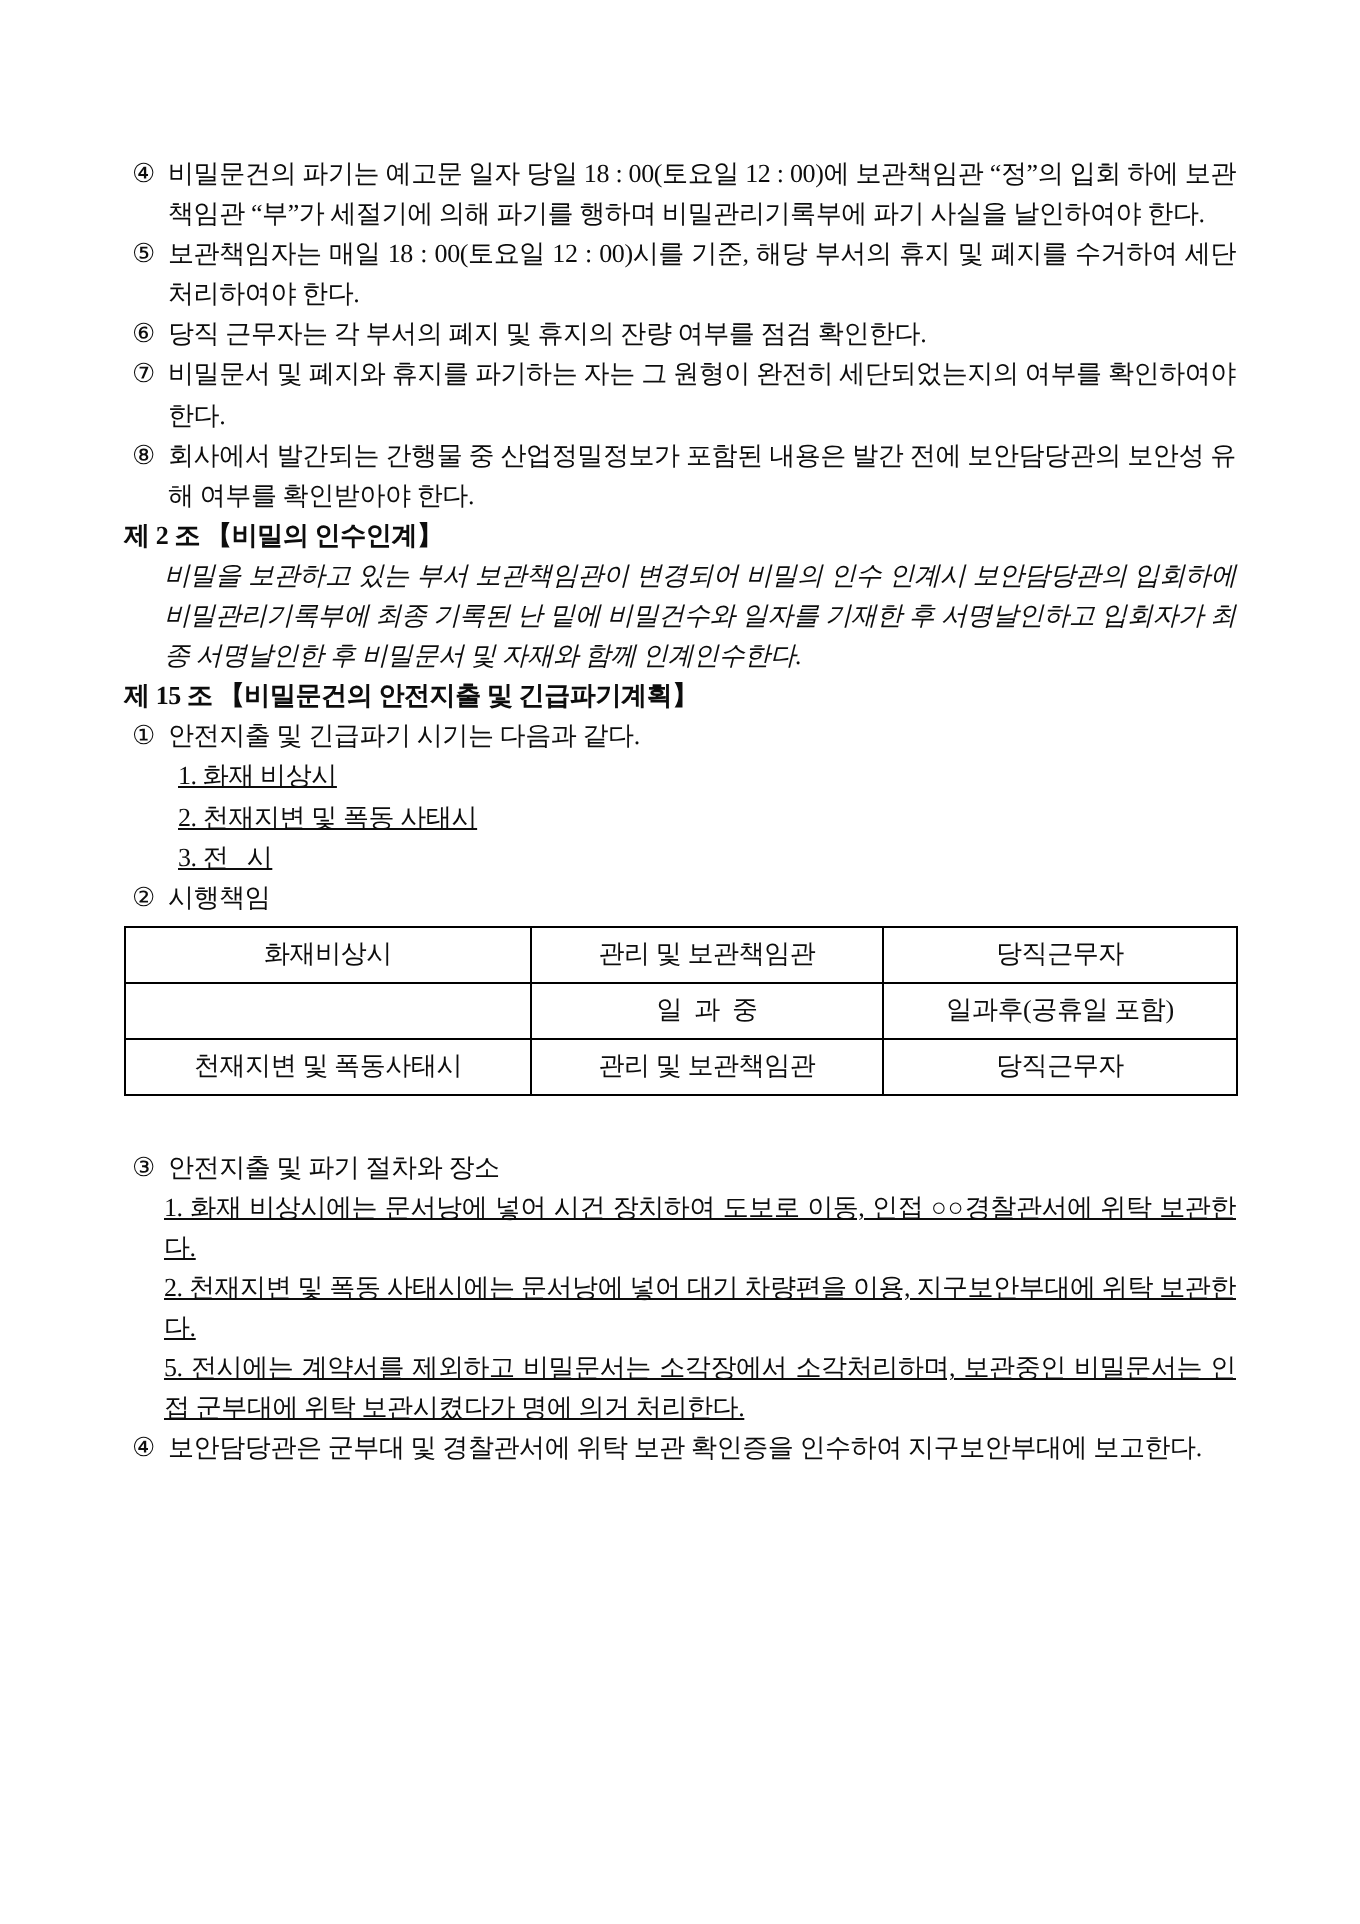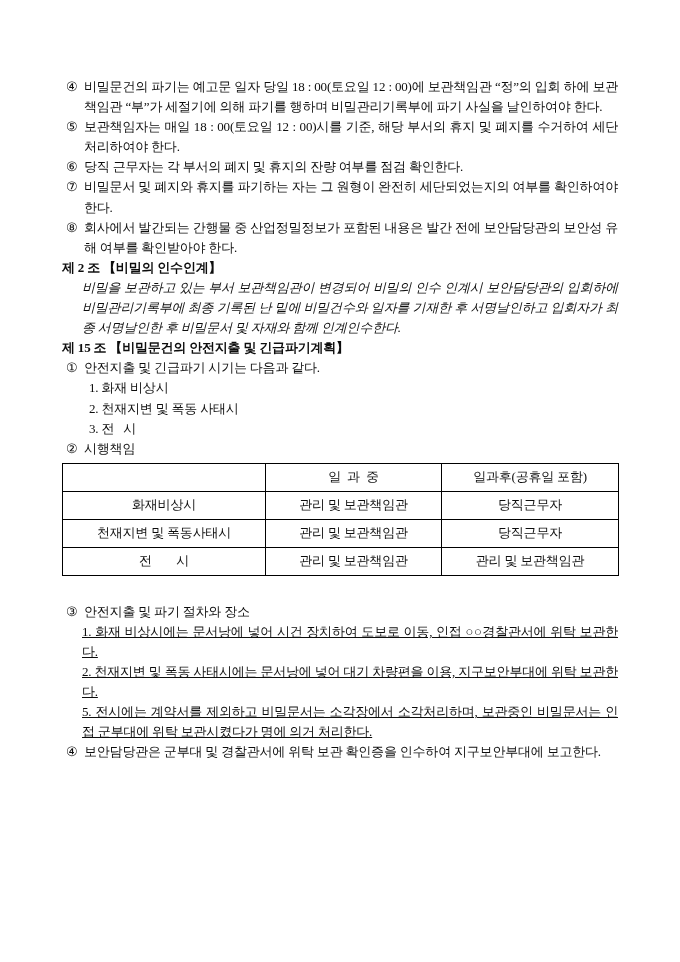--- a/index.html
+++ b/index.html
@@ -14,21 +14,21 @@
     line-height:20.1px;
     letter-spacing:-0.2px;
   }
   .content{padding:77px 62px 0 62px;}
   .num-item{display:flex;}
   .num-item .marker{flex:0 0 22px;padding-left:4px;box-sizing:border-box;}
   .num-item .itext{flex:1;text-align:justify;}
   .article-title{font-weight:bold;}
   .article-body{padding-left:20px;text-align:justify;font-style:italic;}
   .sub-list-1{padding-left:27px;}
-  .sub-list-1 .sub{white-space:pre-wrap;}
+  .sub-list-1 .sub{white-space:pre-wrap;text-decoration:underline;}
   .sub-list-3 .sub{padding-left:20px;text-align:justify;text-decoration:underline;}
   table.resp{
     border-collapse:collapse;
     table-layout:fixed;
     width:556px;
     margin-top:4px;
     margin-bottom:26px;
   }
   table.resp td{
     border:1.5px solid #000;
@@ -90,38 +90,33 @@
     </div>
 
     <table class="resp">
       <colgroup>
           <col class="col1">
           <col class="col2">
           <col class="col3">
         </colgroup>
       <tbody>
         <tr>
+          <td>화재비상시</td>
+          <td>관리 및 보관책임관</td>
+          <td>당직근무자</td>
+        </tr>
+        <tr>
           <td></td>
           <td>일&nbsp;&nbsp;과&nbsp;&nbsp;중</td>
           <td>일과후(공휴일 포함)</td>
         </tr>
         <tr>
-          <td>화재비상시</td>
-          <td>관리 및 보관책임관</td>
-          <td>당직근무자</td>
-        </tr>
-        <tr>
           <td>천재지변 및 폭동사태시</td>
           <td>관리 및 보관책임관</td>
           <td>당직근무자</td>
-        </tr>
-        <tr>
-          <td>전&nbsp;&nbsp;&nbsp;&nbsp;&nbsp;&nbsp;&nbsp;&nbsp;시</td>
-          <td>관리 및 보관책임관</td>
-          <td>관리 및 보관책임관</td>
         </tr>
       </tbody>
     </table>
 
     <div class="num-item">
       <span class="marker">③</span>
       <div class="itext">안전지출 및 파기 절차와 장소</div>
     </div>
     <div class="sub-list-3">
       <div class="sub">1. 화재 비상시에는 문서낭에 넣어 시건 장치하여 도보로 이동, 인접 ○○경찰관서에 위탁 보관한다.</div>

